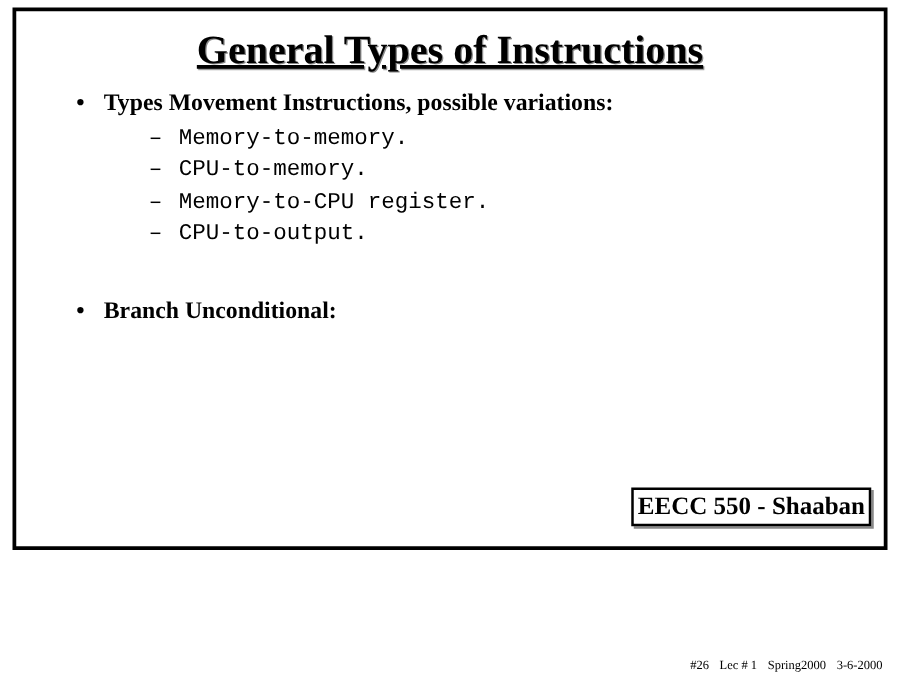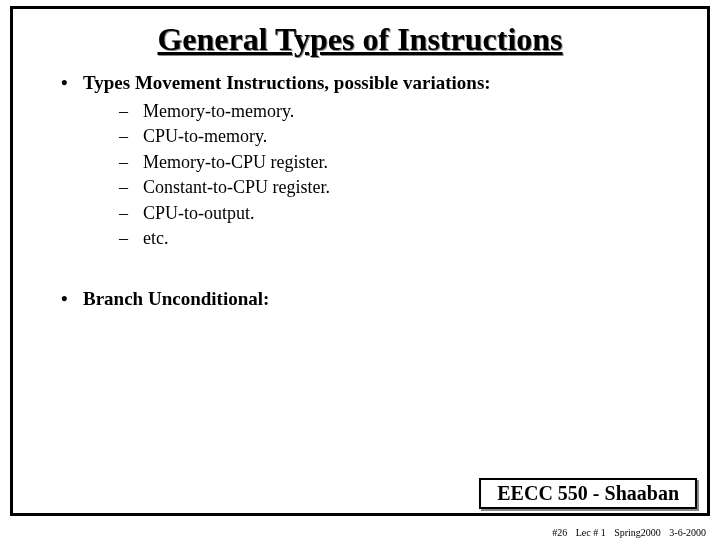--- a/index.html
+++ b/index.html
@@ -5,21 +5,21 @@
   * { box-sizing: border-box; margin: 0; padding: 0; }
   body {
     width: 720px;
     height: 540px;
     font-family: "Times New Roman", Times, serif;
     background: #fff;
     position: relative;
   }
   .slide {
     width: 700px;
-    height: 510px;
+    height: 434px;
     margin: 6px auto 0 auto;
     border: 3px solid #000;
     background: #fff;
     padding: 12px 30px 10px 30px;
     position: relative;
   }
   .title {
     text-align: center;
     font-size: 32px;
     font-weight: bold;
@@ -39,35 +39,36 @@
     position: absolute;
     left: -22px;
     top: 0;
   }
   .b2 {
     font-size: 18px;
     list-style: none;
     margin: 2px 0 2px 100px;
     position: relative;
     line-height: 1.3;
+    font-family: Liberation Mono, monospace;
   }
   .b2::before {
     content: "–";
     position: absolute;
     left: -24px;
     top: 0;
   }
   .gap { height: 16px; }
   .footer-box {
     position: absolute;
     right: 10px;
-    bottom: 4px;
+    bottom: 16px;
     border: 2px solid #000;
     box-shadow: 2px 2px 0 #888;
-    padding: 2px 16px;
+    padding: 2px 3px;
     font-size: 20px;
     font-weight: bold;
     background: #fff;
     text-align: right;
   }
   .footer-small {
     position: absolute;
     right: 14px;
     bottom: 2px;
     font-size: 10px;
@@ -78,23 +79,21 @@
 </head>
 <body>
 
 <div class="slide">
   <div class="title">General Types of Instructions</div>
 
   <div class="b1">Types Movement Instructions, possible variations:</div>
   <div class="b2">Memory-to-memory.</div>
   <div class="b2">CPU-to-memory.</div>
   <div class="b2">Memory-to-CPU register.</div>
-  <div class="b2">Constant-to-CPU register.</div>
   <div class="b2">CPU-to-output.</div>
-  <div class="b2">etc.</div>
 
   <div class="gap"></div>
 
   <div class="gap"></div>
   <div class="b1">Branch Unconditional:</div>
 
   <div class="footer-box">EECC 550 - Shaaban</div>
 </div>
 
 <div class="footer-small">

